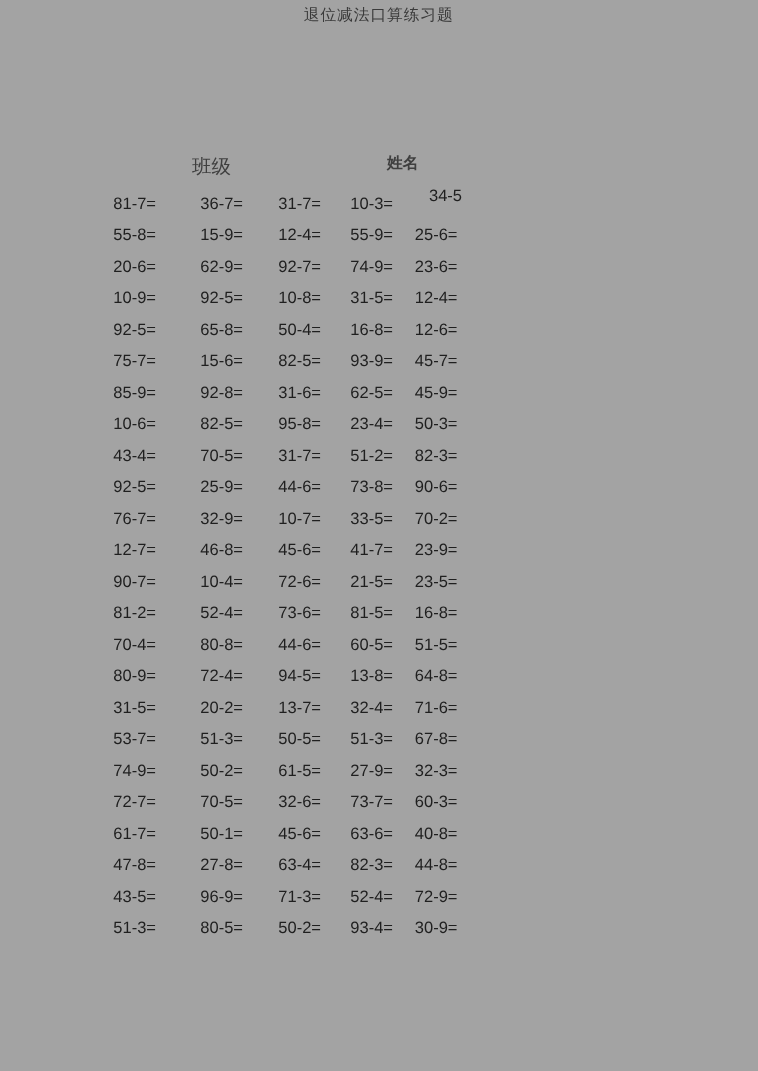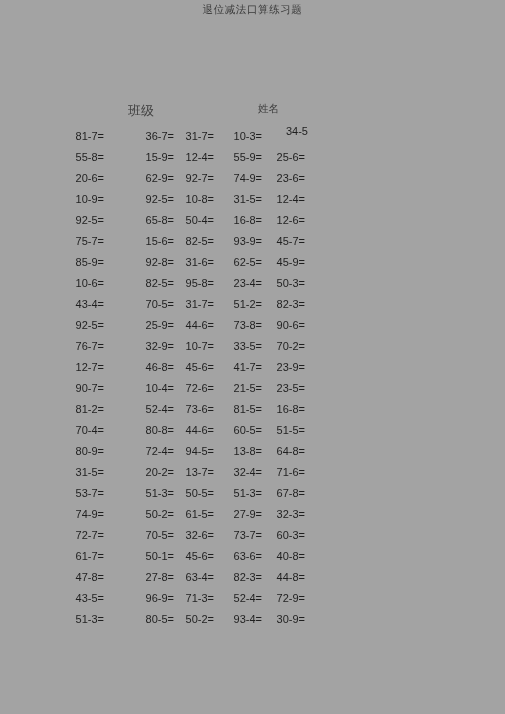--- a/index.html
+++ b/index.html
@@ -46,20 +46,21 @@
     color: #3f3f3f;
     font-family: "DejaVu Sans", sans-serif;
   }
   .hdr-name {
     position: absolute;
     left: 258px;
     top: 0;
     font-size: 10.5px;
     color: #3f3f3f;
     font-family: "DejaVu Sans", sans-serif;
+    font-weight: bold;
   }
   .grid {
     position: absolute;
     top: 130px;
     left: 0;
     width: 505px;
   }
   .prob-row {
     position: relative;
     height: 21px;
@@ -70,21 +71,21 @@
   }
   .cell {
     position: absolute;
     font-size: 11px;
     color: #1f1f1f;
     white-space: nowrap;
     text-align: right;
     font-family: "Liberation Sans", sans-serif;
   }
   .c0 { left: 52px;  width: 52px; }
-  .c1 { left: 122px; width: 52px; }
+  .c1 { left: 110px; width: 52px; }
   .c2 { left: 162px; width: 52px; }
   .c3 { left: 210px; width: 52px; }
   .c4 { left: 253px; width: 52px; }
   .cell.raised { top: -5px; left: 256px; }
 </style>
 </head>
 <body>
 
 <div class="page">
 

